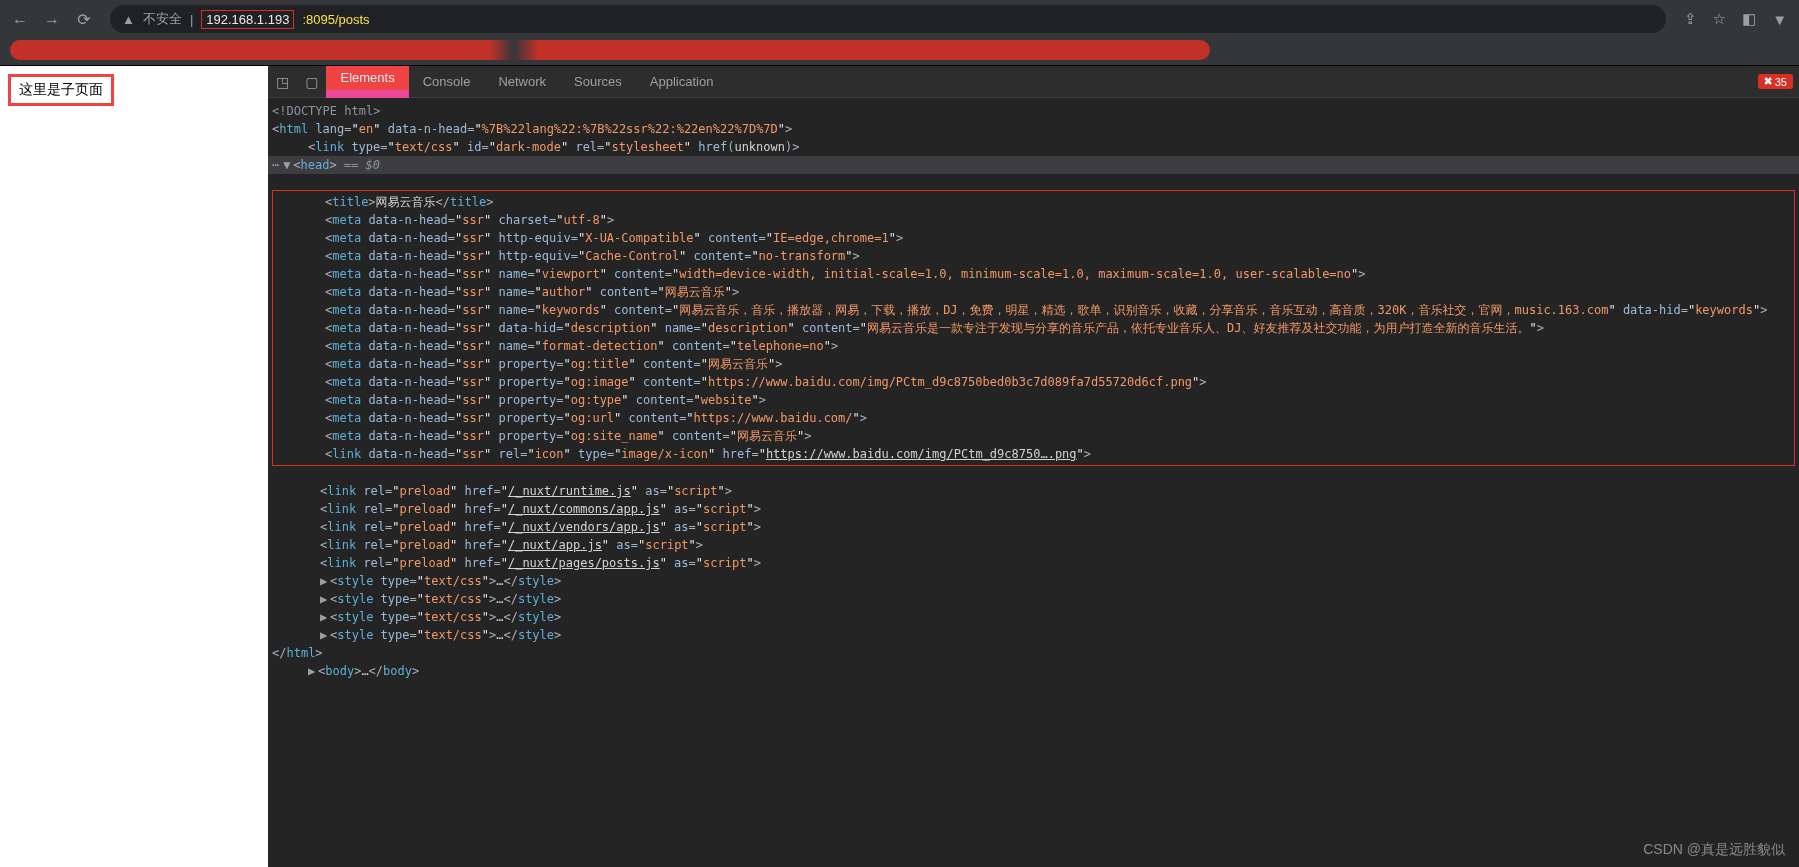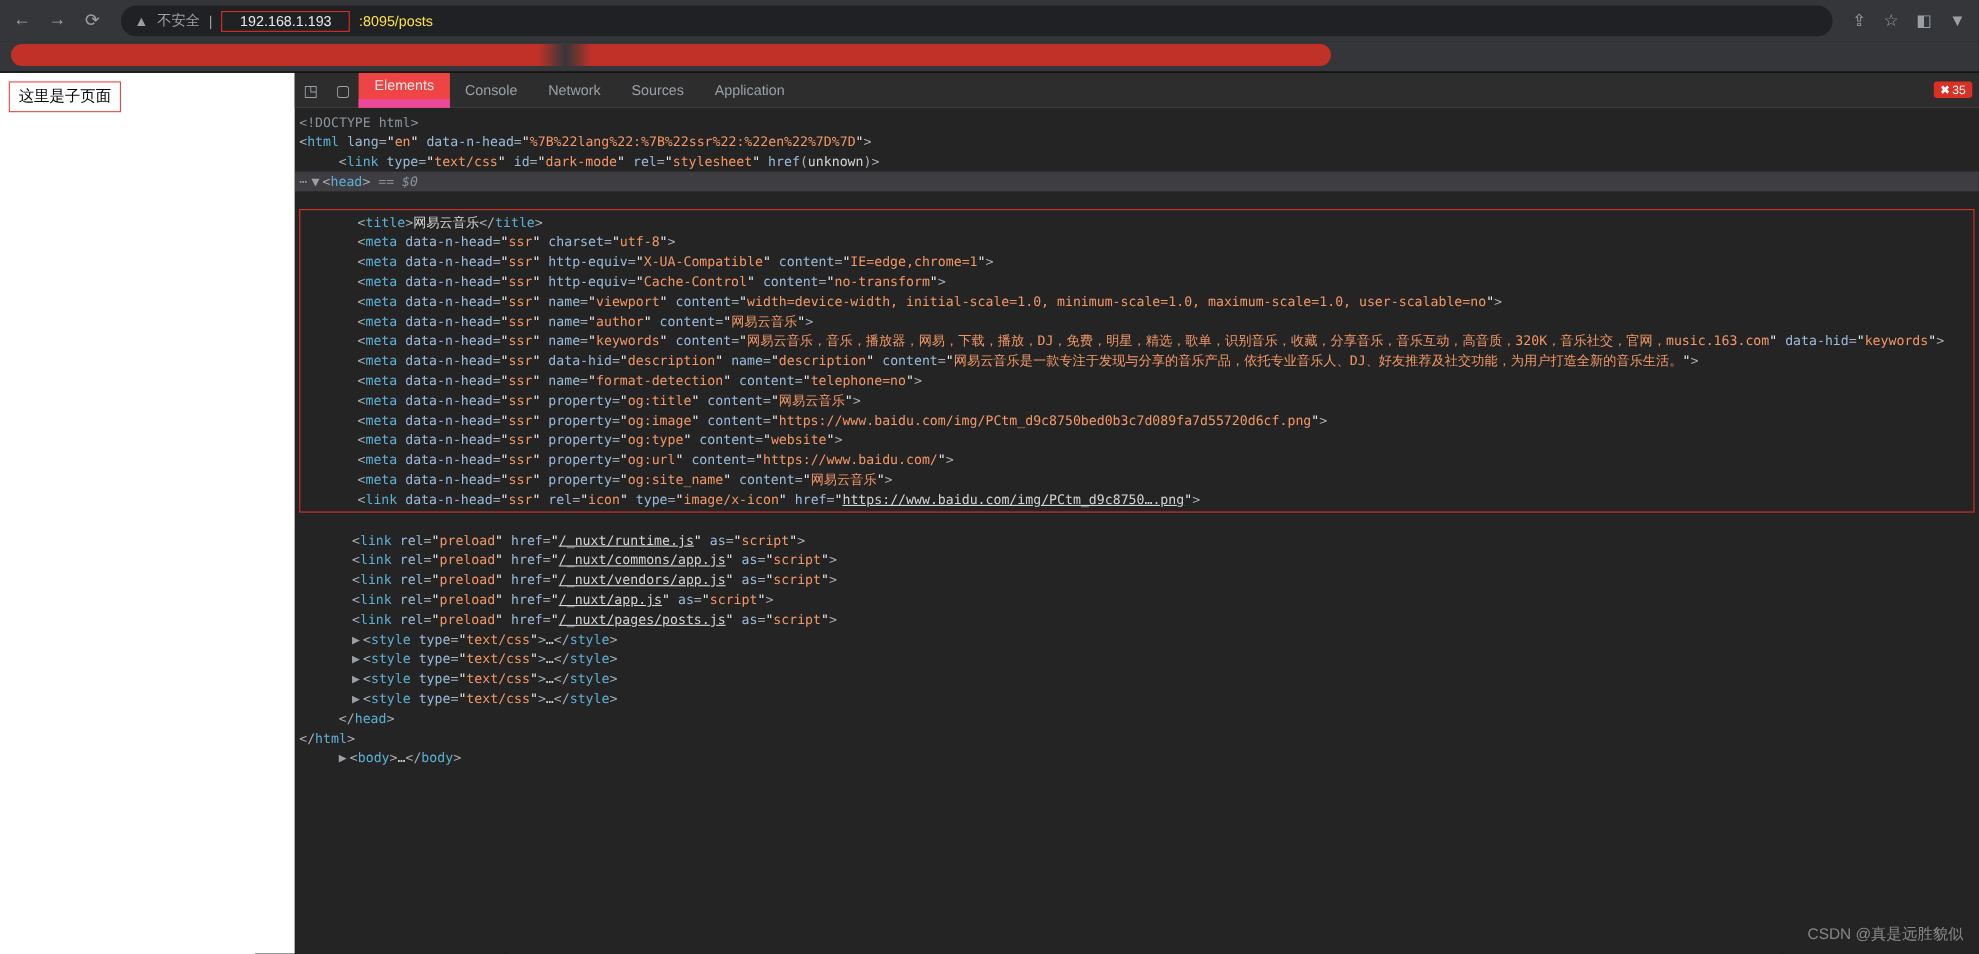--- a/index.html
+++ b/index.html
@@ -2,32 +2,32 @@
 <html><head>
 <meta charset="utf-8">
 <style>
 * { margin: 0; padding: 0; box-sizing: border-box; }
 body { font-family: -apple-system, "Segoe UI", sans-serif; background: #202124; color: #e8eaed; width: 1799px; height: 867px; overflow: hidden; }
 
 
 .browser-bar { height: 38px; background: #35363a; display: flex; align-items: center; padding: 0 6px; gap: 4px; }
 .nav-btn { width: 28px; height: 28px; display: flex; align-items: center; justify-content: center; color: #9aa0a6; font-size: 16px; border-radius: 50%; }
 .url-bar { flex: 1; margin: 0 8px; height: 28px; background: #202124; border-radius: 14px; display: flex; align-items: center; padding: 0 12px; gap: 8px; font-size: 13px; color: #9aa0a6; }
-.url-highlight { border: 1px solid #d93025; padding: 1px 16px; color: #e8eaed; text-align: right; }
+.url-highlight { border: 1px solid #d93025; padding: 1px 4px; color: #e8eaed; text-align: right; }
 .url-rest { color: #fde047; }
 .bar-icon { color: #9aa0a6; font-size: 15px; padding: 0 6px; }
 
 
 .bookmark-bar { height: 28px; background: #35363a; position: relative; border-bottom: 1px solid #000; }
 .red-smear { position: absolute; width: 1200px; height: 20px; background: linear-gradient(90deg, #d93025 0%, #d93025 40%, transparent 42%, #d93025 44%, #d93025 100%); top: 2px; left: 10px; border-radius: 10px; opacity: 0.85; }
 
 
 .main { display: flex; height: calc(100% - 66px); }
 .page-content { width: 268px; background: #fff; color: #000; padding: 8px; }
-.page-box { border: 1px solid #ef4444; padding: 4px 8px; display: inline-block; font-size: 14px; text-align: center; }
+.page-box { border: 3px solid #ef4444; padding: 4px 8px; display: inline-block; font-size: 14px; text-align: center; }
 
 
 .devtools { flex: 1; display: flex; flex-direction: column; background: #242424; }
 .dt-tabs { height: 32px; background: #2d2d2d; display: flex; align-items: center; border-bottom: 1px solid #3c3c3c; }
 .dt-icon-btn { padding: 0 8px; color: #9aa0a6; font-size: 14px; }
 .tab { padding: 0 14px; height: 32px; display: flex; align-items: center; font-size: 13px; color: #9aa0a6; cursor: pointer; }
 .tab.active { color: #e8eaed; border-bottom: 8px solid #ec4899; background: #ef4444; }
 .dt-tabs-spacer { flex: 1; }
 .error-badge { background: #d93025; color: #fff; font-size: 11px; padding: 1px 6px; border-radius: 3px; margin-right: 6px; display: flex; align-items: center; gap: 2px; }
 
@@ -123,20 +123,19 @@
 
       <div class="code-line indent-3"><span class="t-punc">&lt;</span><span class="t-tag">link</span> <span class="t-attr">rel</span><span class="t-punc">=</span>"<span class="t-val">preload</span>" <span class="t-attr">href</span><span class="t-punc">=</span>"<span class="t-link">/_nuxt/runtime.js</span>" <span class="t-attr">as</span><span class="t-punc">=</span>"<span class="t-val">script</span>"<span class="t-punc">&gt;</span></div>
       <div class="code-line indent-3"><span class="t-punc">&lt;</span><span class="t-tag">link</span> <span class="t-attr">rel</span><span class="t-punc">=</span>"<span class="t-val">preload</span>" <span class="t-attr">href</span><span class="t-punc">=</span>"<span class="t-link">/_nuxt/commons/app.js</span>" <span class="t-attr">as</span><span class="t-punc">=</span>"<span class="t-val">script</span>"<span class="t-punc">&gt;</span></div>
       <div class="code-line indent-3"><span class="t-punc">&lt;</span><span class="t-tag">link</span> <span class="t-attr">rel</span><span class="t-punc">=</span>"<span class="t-val">preload</span>" <span class="t-attr">href</span><span class="t-punc">=</span>"<span class="t-link">/_nuxt/vendors/app.js</span>" <span class="t-attr">as</span><span class="t-punc">=</span>"<span class="t-val">script</span>"<span class="t-punc">&gt;</span></div>
       <div class="code-line indent-3"><span class="t-punc">&lt;</span><span class="t-tag">link</span> <span class="t-attr">rel</span><span class="t-punc">=</span>"<span class="t-val">preload</span>" <span class="t-attr">href</span><span class="t-punc">=</span>"<span class="t-link">/_nuxt/app.js</span>" <span class="t-attr">as</span><span class="t-punc">=</span>"<span class="t-val">script</span>"<span class="t-punc">&gt;</span></div>
       <div class="code-line indent-3"><span class="t-punc">&lt;</span><span class="t-tag">link</span> <span class="t-attr">rel</span><span class="t-punc">=</span>"<span class="t-val">preload</span>" <span class="t-attr">href</span><span class="t-punc">=</span>"<span class="t-link">/_nuxt/pages/posts.js</span>" <span class="t-attr">as</span><span class="t-punc">=</span>"<span class="t-val">script</span>"<span class="t-punc">&gt;</span></div>
       <div class="code-line indent-3"><span class="gutter-arrow">▶</span><span class="t-punc">&lt;</span><span class="t-tag">style</span> <span class="t-attr">type</span><span class="t-punc">=</span>"<span class="t-val">text/css</span>"<span class="t-punc">&gt;</span><span class="t-text">…</span><span class="t-punc">&lt;/</span><span class="t-tag">style</span><span class="t-punc">&gt;</span></div>
       <div class="code-line indent-3"><span class="gutter-arrow">▶</span><span class="t-punc">&lt;</span><span class="t-tag">style</span> <span class="t-attr">type</span><span class="t-punc">=</span>"<span class="t-val">text/css</span>"<span class="t-punc">&gt;</span><span class="t-text">…</span><span class="t-punc">&lt;/</span><span class="t-tag">style</span><span class="t-punc">&gt;</span></div>
       <div class="code-line indent-3"><span class="gutter-arrow">▶</span><span class="t-punc">&lt;</span><span class="t-tag">style</span> <span class="t-attr">type</span><span class="t-punc">=</span>"<span class="t-val">text/css</span>"<span class="t-punc">&gt;</span><span class="t-text">…</span><span class="t-punc">&lt;/</span><span class="t-tag">style</span><span class="t-punc">&gt;</span></div>
       <div class="code-line indent-3"><span class="gutter-arrow">▶</span><span class="t-punc">&lt;</span><span class="t-tag">style</span> <span class="t-attr">type</span><span class="t-punc">=</span>"<span class="t-val">text/css</span>"<span class="t-punc">&gt;</span><span class="t-text">…</span><span class="t-punc">&lt;/</span><span class="t-tag">style</span><span class="t-punc">&gt;</span></div>
-      <div class="code-line indent-2"><span class="t-punc">&lt;/</span><span class="t-tag">head</span><span class="t-punc">&gt;</span></div>
       <div class="code-line indent-1"><span class="t-punc">&lt;/</span><span class="t-tag">html</span><span class="t-punc">&gt;</span></div>
       <div class="code-line indent-2"><span class="gutter-arrow">▶</span><span class="t-punc">&lt;</span><span class="t-tag">body</span><span class="t-punc">&gt;</span><span class="t-text">…</span><span class="t-punc">&lt;/</span><span class="t-tag">body</span><span class="t-punc">&gt;</span></div>
     </div>
   </div>
 </div>
 
 <div class="watermark">CSDN @真是远胜貌似</div>
 
 </body></html>

